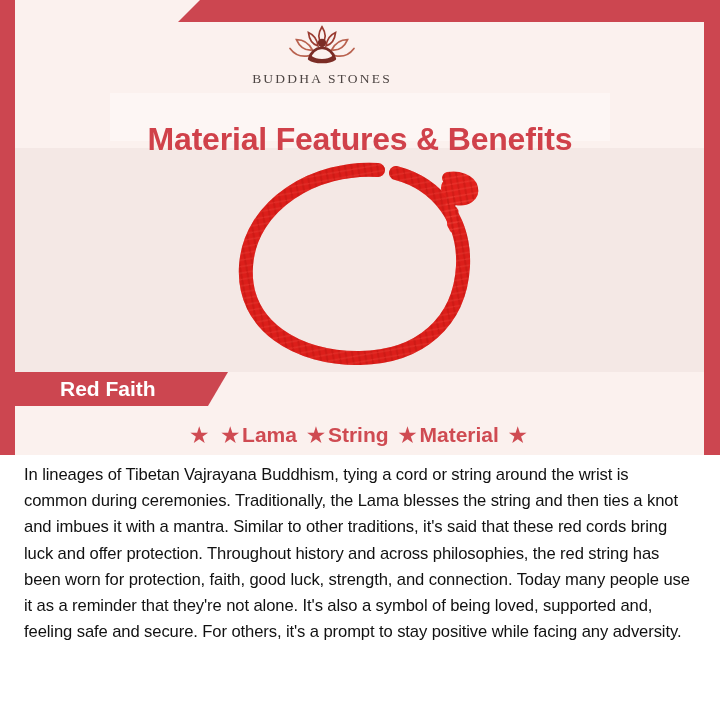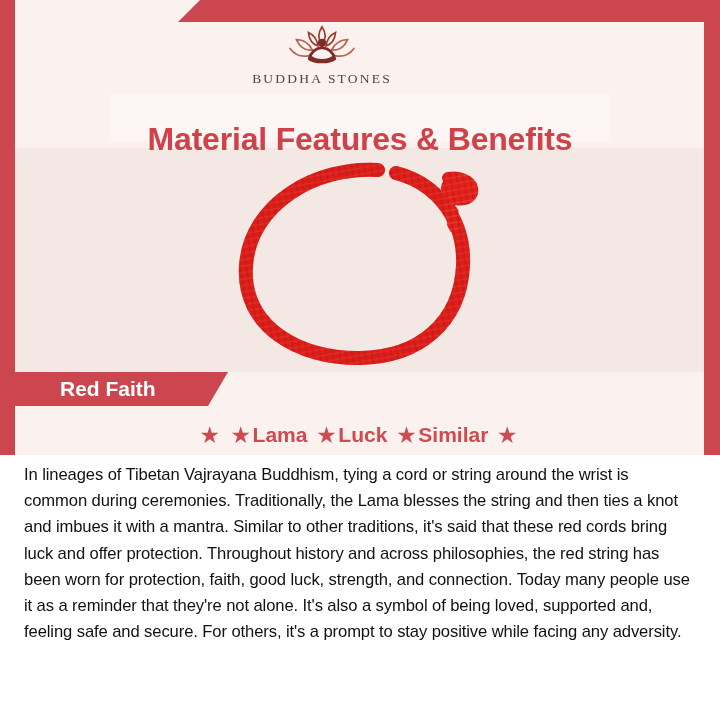--- a/index.html
+++ b/index.html
@@ -278,25 +278,25 @@
   <div class="benefits">
     <div class="benefit">
       <span class="star">★</span>
     </div>
     <div class="benefit">
       <span class="star">★</span>
       <span>Lama</span>
     </div>
     <div class="benefit">
       <span class="star">★</span>
-      <span>Luck</span>
-    </div>
-    <div class="benefit">
-      <span class="star">★</span>
-      <span>Similar</span>
+      <span>String</span>
+    </div>
+    <div class="benefit">
+      <span class="star">★</span>
+      <span>Material</span>
     </div>
     <div class="benefit">
       <span class="star">★</span>
     </div>
   </div>
 
   <div class="description">
     <p>In lineages of Tibetan Vajrayana Buddhism, tying a cord or string around the wrist is common during ceremonies. Traditionally, the Lama blesses the string and then ties a knot and imbues it with a mantra. Similar to other traditions, it's said that these red cords bring luck and offer protection. Throughout history and across philosophies, the red string has been worn for protection, faith, good luck, strength, and connection. Today many people use it as a reminder that they're not alone. It's also a symbol of being loved, supported and, feeling safe and secure. For others, it's a prompt to stay positive while facing any adversity.</p>
   </div>
 

